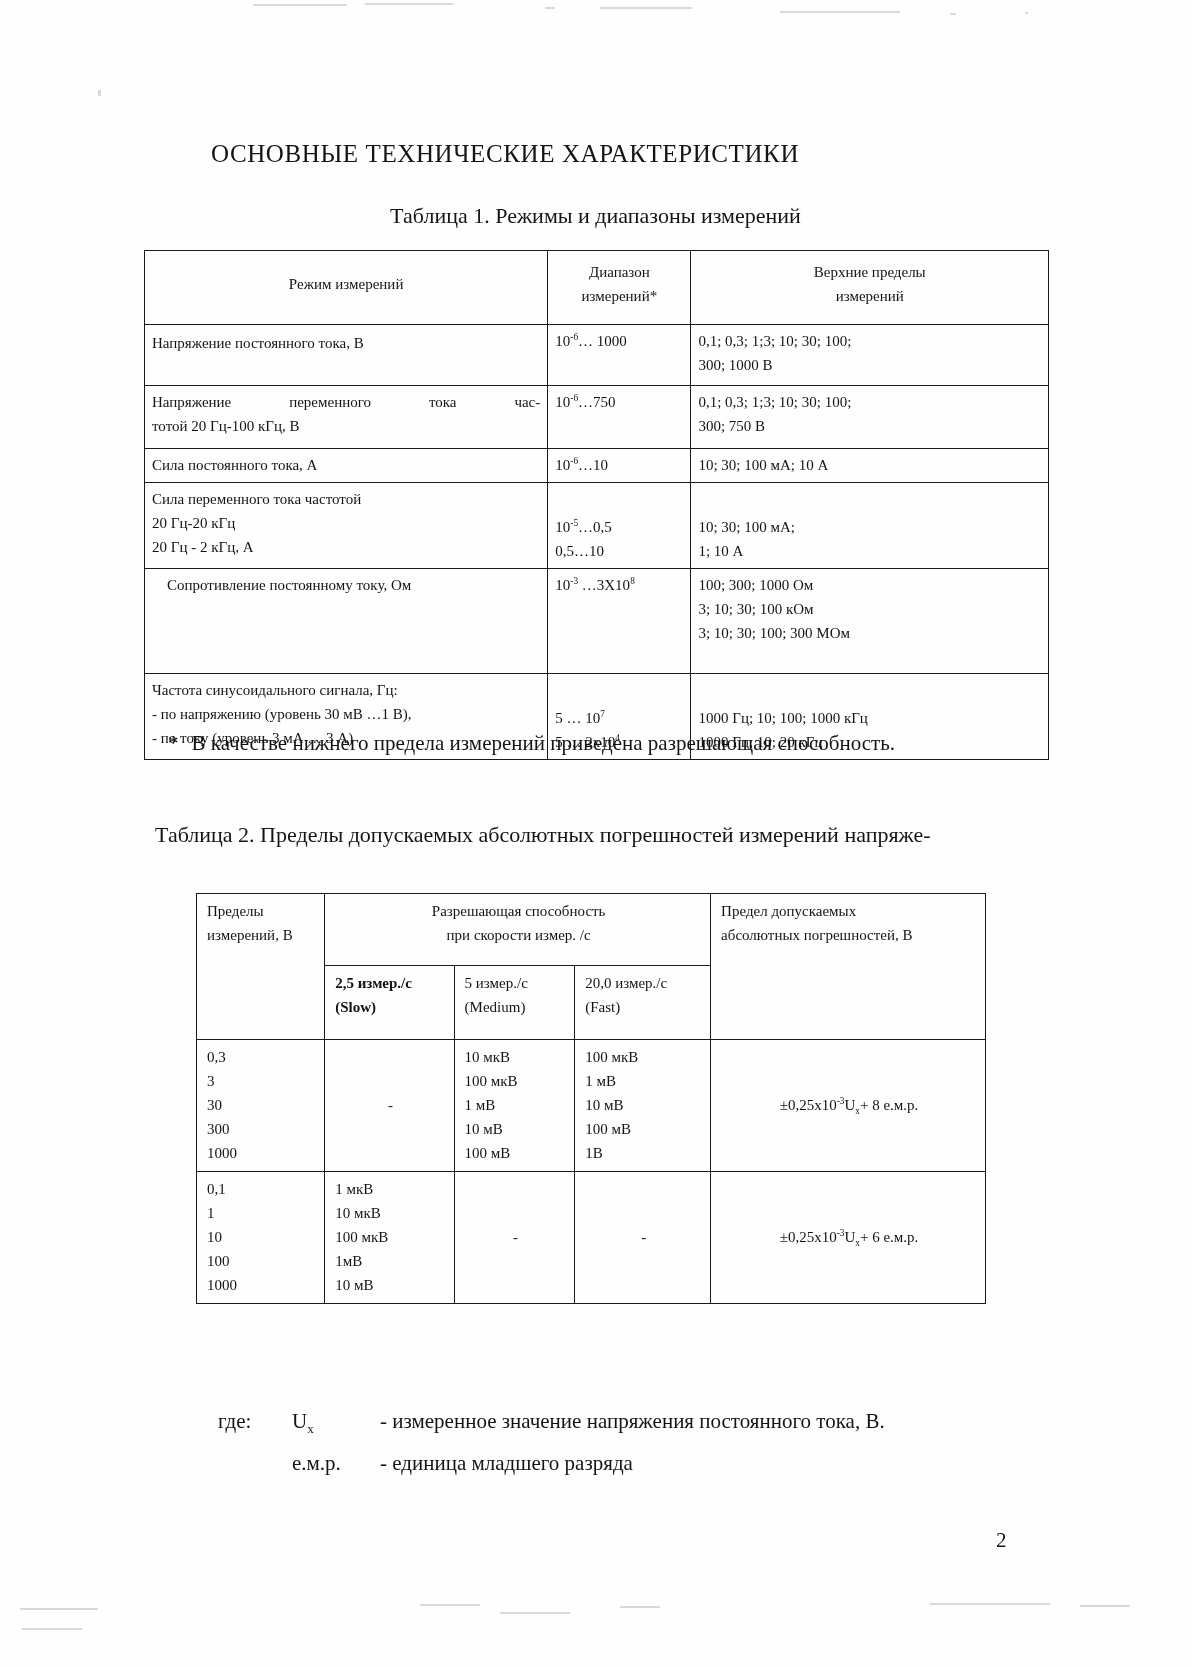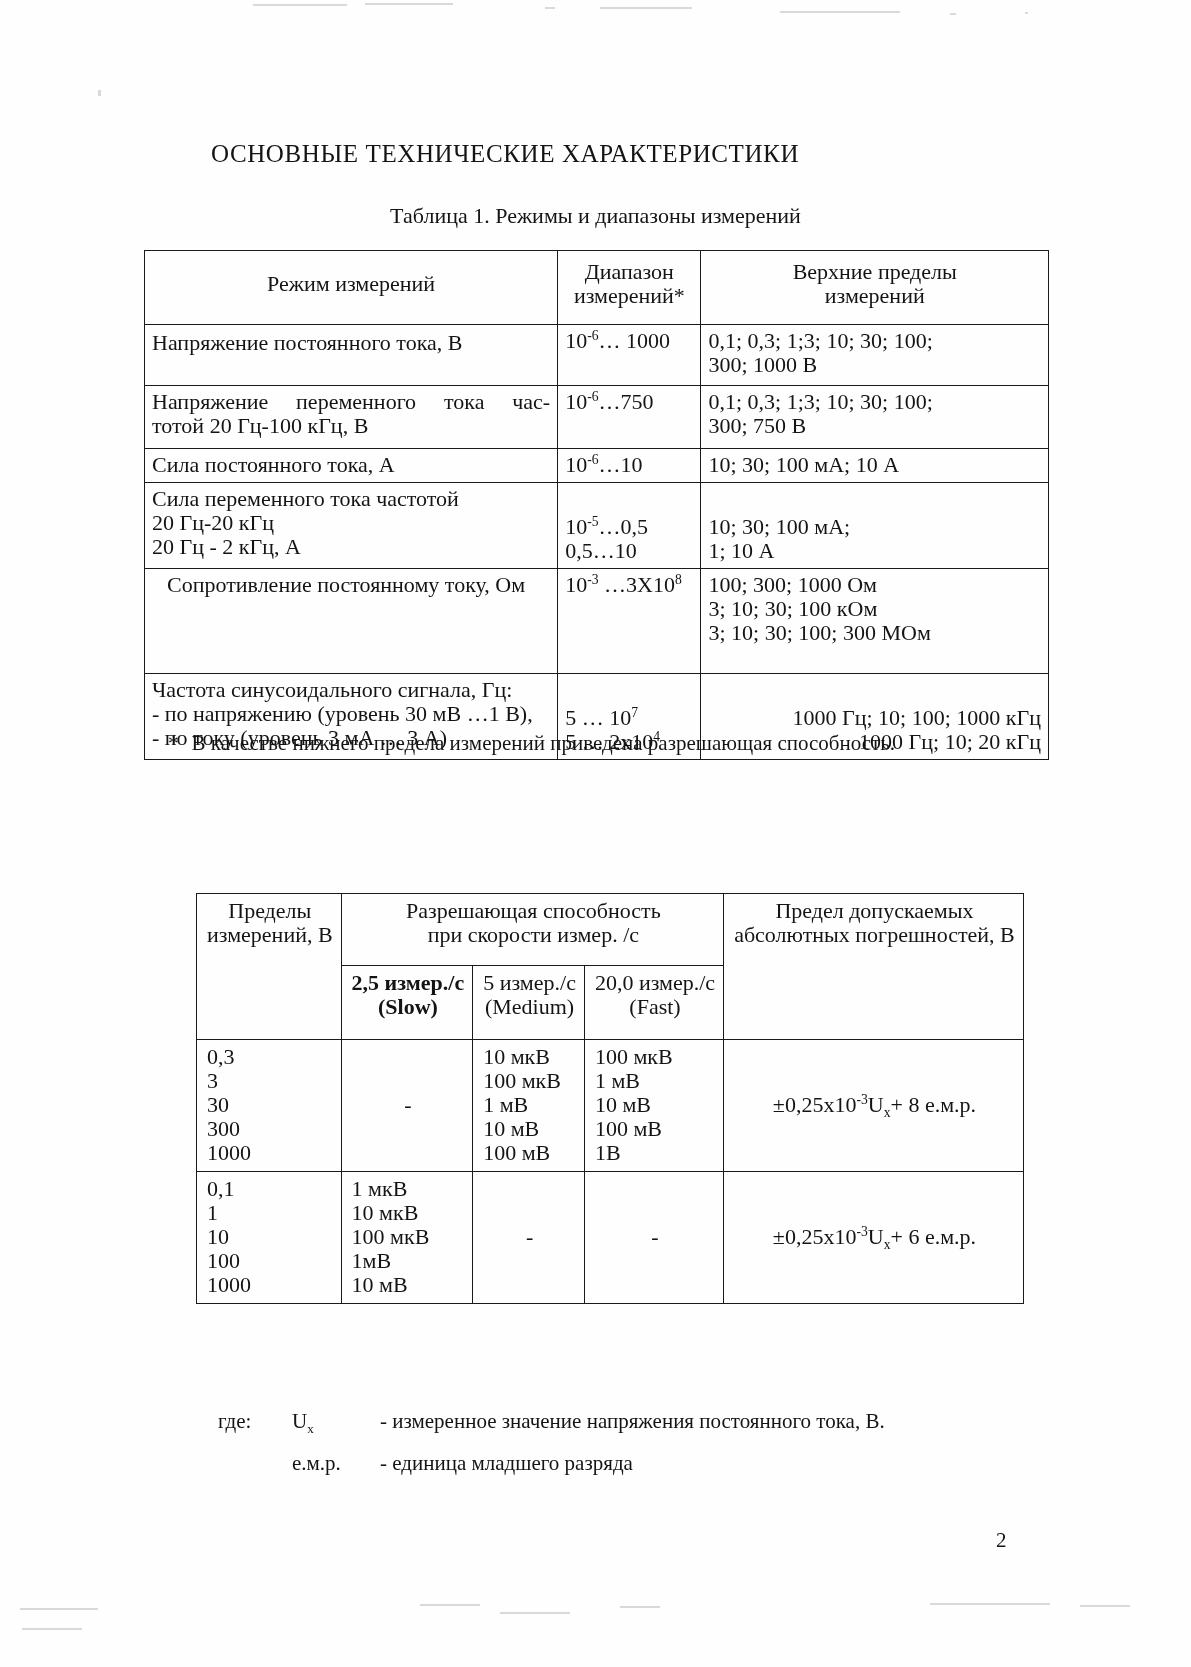--- a/index.html
+++ b/index.html
@@ -73,28 +73,27 @@
     line-height: 29px;
     text-align: center;
   }
   .table-caption-2 .line1 { display: block; text-align: left; }
   .table-caption-2 .line2 { display: block; text-align: center; padding-left: 30px; }
 
   
   table {
     border-collapse: collapse;
     position: absolute;
-    font-size: 22px;
+    font-size: 15px;
     line-height: 24px;
   }
   table td {
     border: 1.6px solid #1a1a1a;
     vertical-align: top;
     padding: 4px 7px 5px 7px;
-    text-align: center;
   }
   .t-left   { text-align: left; }
   .v-mid    { vertical-align: middle; }
 
   sup { font-size: .62em; vertical-align: super; line-height: 0; }
   sub { font-size: .62em; vertical-align: sub;  line-height: 0; }
 
   
   #table1 {
     top: 250px;
@@ -290,35 +289,36 @@
             <div>- по напряжению (уровень 30 мВ …1 В),</div>
             <div>- по току (уровень 3 мА … 3 А)</div>
           </div>
         </td>
         <td class="t-left" style="padding-top:32px;">
           <div class="cell-lines">
             <div><span>5 … 10</span><sup>7</sup></div>
             <div><span>5 … 2х10</span><sup>4</sup></div>
           </div>
         </td>
-        <td class="t-left" style="padding-top:32px;text-align:right;">
+        <td class="t-left" style="padding-top:32px;">
           <div class="cell-lines">
             <div>1000 Гц; 10; 100; 1000 кГц</div>
             <div>1000 Гц; 10; 20 кГц</div>
           </div>
         </td>
       </tr>
     </tbody>
   </table>
 
   <div class="footnote-1">
     <span class="star">*</span><span>В качестве нижнего предела измерений приведена разрешающая способность.</span>
   </div>
 
   <div class="table-caption-2">
+    <span class="line1">Таблица 2. Пределы допускаемых абсолютных погрешностей измерений напряже-</span>
   </div>
 
   <table id="table2">
     <tbody>
 
       <tr>
         <td class="c-limits" rowspan="2">
           <div class="cell-lines">
             <div>Пределы</div>
             <div>измерений, В</div>

